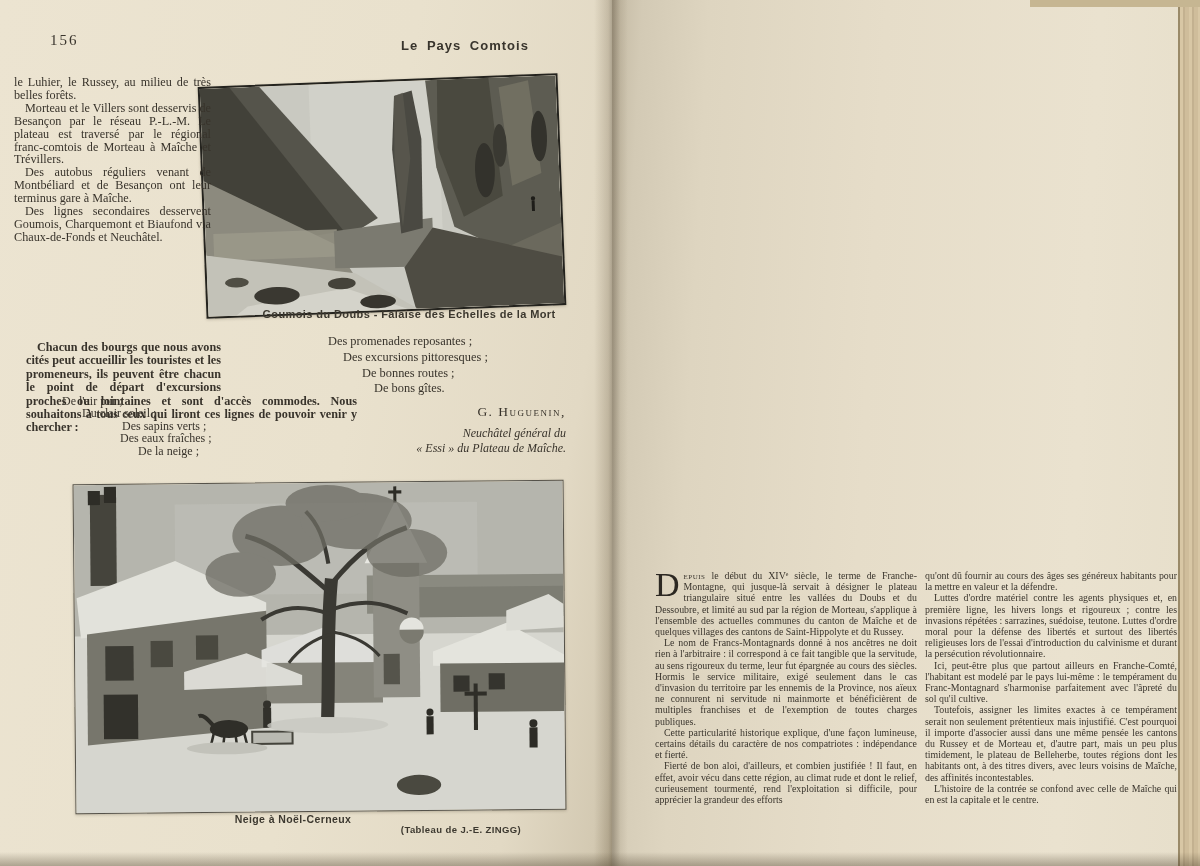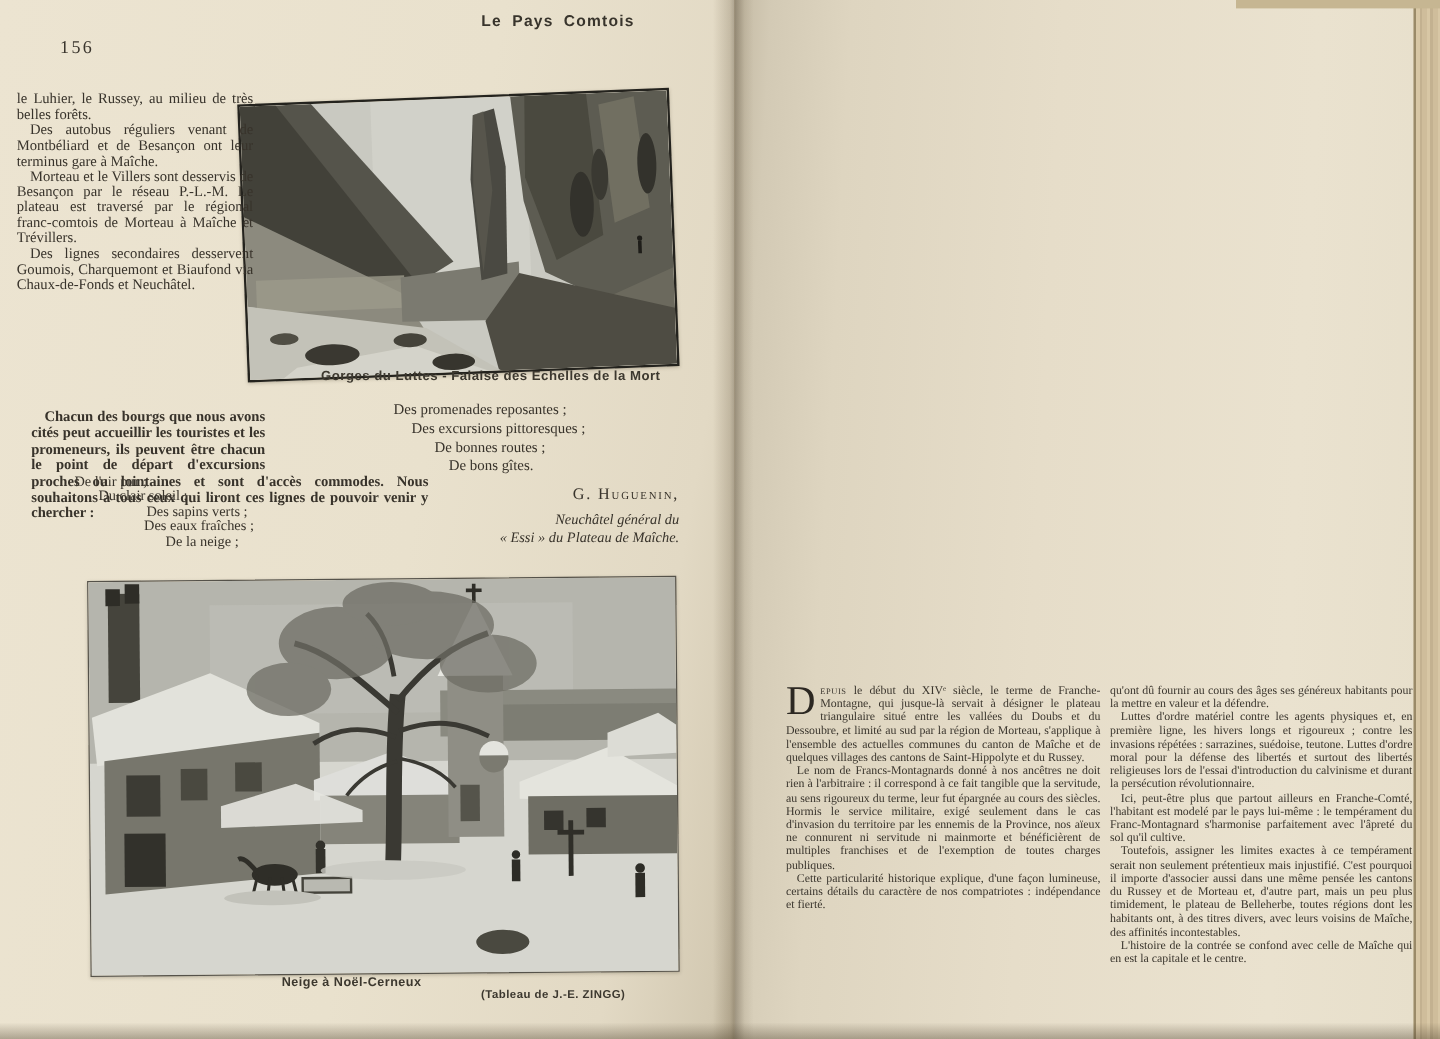--- a/index.html
+++ b/index.html
@@ -14,21 +14,21 @@
   .book-edge{position:absolute;left:1178px;top:0;width:22px;height:866px;
     background:repeating-linear-gradient(to right,#d8c7a5 0 3px,#c3b190 3px 5px,#cfbd9b 5px 9px);
     border-left:2px solid #9a8a68;}
   .gutter-shadow{position:absolute;left:594px;top:0;width:34px;height:866px;pointer-events:none;
     background:linear-gradient(to right,rgba(90,75,50,0) 0%,rgba(90,75,50,.22) 42%,rgba(58,46,28,.34) 55%,rgba(90,75,50,.10) 78%,rgba(90,75,50,0) 100%);}
   .bottom-shadow{position:absolute;left:0;bottom:0;width:1200px;height:14px;pointer-events:none;
     background:linear-gradient(to bottom,rgba(70,58,38,0),rgba(70,58,38,.38));}
   .top-edge{position:absolute;left:1030px;top:0;width:170px;height:7px;background:#c6b692;}
   .hdr{position:absolute;font-family:"Liberation Sans",sans-serif;font-weight:700;
        font-size:13px;letter-spacing:1px;word-spacing:4px;color:#38342c;}
-  .hdr-left{left:330px;top:10px;width:270px;text-align:center;}
+  .hdr-left{left:330px;top:38px;width:270px;text-align:center;}
   .pagenum{position:absolute;font-size:15px;letter-spacing:2px;color:#3a352d;}
   .pn-left{left:50px;top:32px;}
 
   
   .colnarrow{position:absolute;left:14px;top:76px;width:197px;
     font-size:12.2px;line-height:12.9px;text-align:justify;color:#38332b;}
   .colnarrow p{margin:0;text-indent:11px;}
   .colnarrow p:first-child{text-indent:0;}
 
   .widepara{position:absolute;left:14px;top:329px;width:331px;
@@ -105,26 +105,26 @@
         <circle cx="332.5" cy="126" r="2.2" fill="#1e1d19"></circle>
         <polygon points="230,152 360,187 360,235 210,235 200,192" fill="#4e4c43"></polygon>
         <polygon points="0,172 150,196 212,235 0,235" fill="#c3c2b8"></polygon>
         <polygon points="40,226 140,211 202,235 28,235" fill="#d7d6cc" opacity=".85"></polygon>
         <ellipse cx="70" cy="216" rx="23" ry="9" fill="#3a3831"></ellipse>
         <ellipse cx="136" cy="206" rx="14" ry="6" fill="#45433a"></ellipse>
         <ellipse cx="30" cy="201" rx="12" ry="5" fill="#504e44"></ellipse>
         <ellipse cx="172" cy="226" rx="18" ry="7" fill="#37352e"></ellipse>
       </svg>
     </div>
-    <div class="caption cap-gorges">Gorges du Luttes - Falaise des Echelles de la Mort</div>
+    <div class="caption cap-gorges">Goumois du Doubs - Falaise des Echelles de la Mort</div>
 
     <div class="colnarrow">
       <p>le Luhier, le Russey, au milieu de très belles forêts.</p>
+      <p>Morteau et le Villers sont desservis de Besançon par le réseau P.-L.-M. Le plateau est traversé par le régional franc-comtois de Morteau à Maîche et Trévillers.</p>
       <p>Des autobus réguliers venant de Montbéliard et de Besançon ont leur terminus gare à Maîche.</p>
-      <p>Morteau et le Villers sont desservis de Besançon par le réseau P.-L.-M. Le plateau est traversé par le régional franc-comtois de Morteau à Maîche et Trévillers.</p>
       <p>Des lignes secondaires desservent Goumois, Charquemont et Biaufond via Chaux-de-Fonds et Neuchâtel.</p>
     </div>
 
     <p class="widepara"><span class="float-spacer"></span><span class="ind"></span><span>Chacun des bourgs que nous avons cités peut accueillir les touristes et les promeneurs, ils peuvent être chacun le point de départ d'excursions proches ou lointaines et sont d'accès commodes. Nous souhaitons à tous ceux qui liront ces lignes de pouvoir venir y chercher :</span></p>
 
     <div class="list-left">
       <div class="li">De l'air pur ;</div>
       <div class="li">Du clair soleil ;</div>
       <div class="li">Des sapins verts ;</div>
       <div class="li">Des eaux fraîches ;</div>
@@ -232,20 +232,21 @@
     
 
     
     
   </div>
 
   <div class="rcol rcol1">
     <p class="noindent"><span class="dropcap">D</span><span class="sc">epuis</span><span> le début du XIVᵉ siècle, le terme de Franche-Montagne, qui jusque-là servait à désigner le plateau triangulaire situé entre les vallées du Doubs et du Dessoubre, et limité au sud par la région de Morteau, s'applique à l'ensemble des actuelles communes du canton de Maîche et de quelques villages des cantons de Saint-Hippolyte et du Russey.</span></p>
     <p>Le nom de Francs-Montagnards donné à nos ancêtres ne doit rien à l'arbitraire : il correspond à ce fait tangible que la servitude, au sens rigoureux du terme, leur fut épargnée au cours des siècles. Hormis le service militaire, exigé seulement dans le cas d'invasion du territoire par les ennemis de la Province, nos aïeux ne connurent ni servitude ni mainmorte et bénéficièrent de multiples franchises et de l'exemption de toutes charges publiques.</p>
     <p>Cette particularité historique explique, d'une façon lumineuse, certains détails du caractère de nos compatriotes : indépendance et fierté.</p>
+    <p>Fierté de bon aloi, d'ailleurs, et combien justifiée ! Il faut, en effet, avoir vécu dans cette région, au climat rude et dont le relief, curieusement tourmenté, rend l'exploitation si difficile, pour apprécier la grandeur des efforts</p>
   </div>
   <div class="rcol rcol2">
     <p class="noindent">qu'ont dû fournir au cours des âges ses généreux habitants pour la mettre en valeur et la défendre.</p>
     <p>Luttes d'ordre matériel contre les agents physiques et, en première ligne, les hivers longs et rigoureux ; contre les invasions répétées : sarrazines, suédoise, teutone. Luttes d'ordre moral pour la défense des libertés et surtout des libertés religieuses lors de l'essai d'introduction du calvinisme et durant la persécution révolutionnaire.</p>
     <p>Ici, peut-être plus que partout ailleurs en Franche-Comté, l'habitant est modelé par le pays lui-même : le tempérament du Franc-Montagnard s'harmonise parfaitement avec l'âpreté du sol qu'il cultive.</p>
     <p>Toutefois, assigner les limites exactes à ce tempérament serait non seulement prétentieux mais injustifié. C'est pourquoi il importe d'associer aussi dans une même pensée les cantons du Russey et de Morteau et, d'autre part, mais un peu plus timidement, le plateau de Belleherbe, toutes régions dont les habitants ont, à des titres divers, avec leurs voisins de Maîche, des affinités incontestables.</p>
     <p>L'histoire de la contrée se confond avec celle de Maîche qui en est la capitale et le centre.</p>
   </div>
 
   <div class="gutter-shadow"></div>

